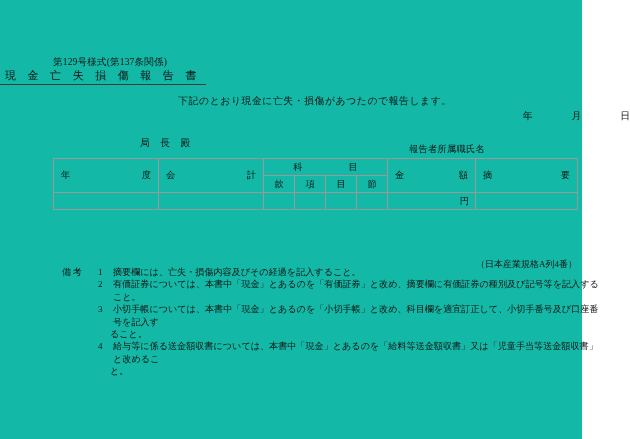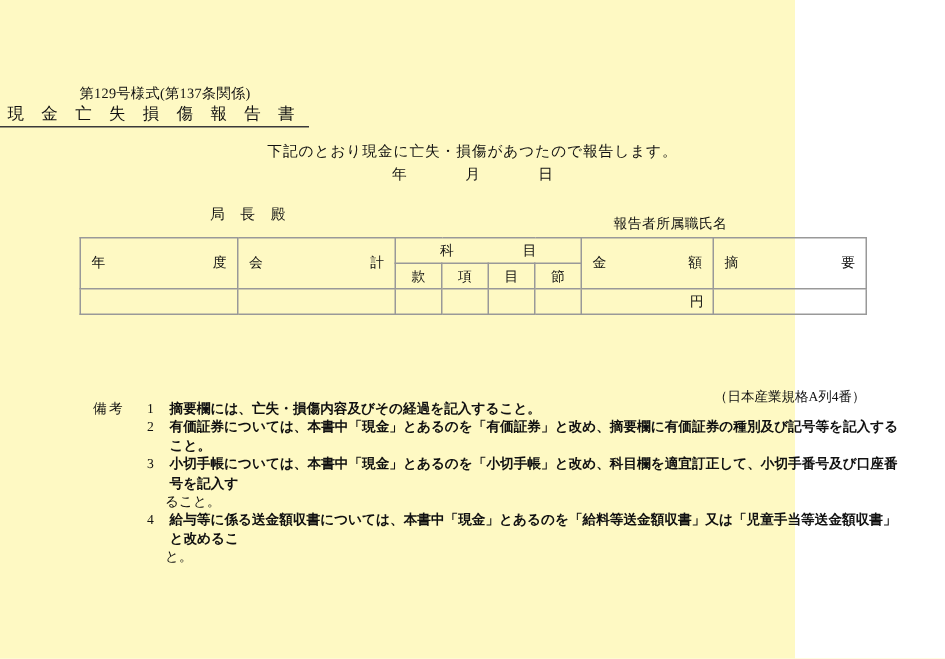--- a/index.html
+++ b/index.html
@@ -10,23 +10,23 @@
   body {
     width: 630px;
     height: 439px;
     background: #ffffff;
     font-family: "Liberation Serif", "DejaVu Serif", serif;
     color: #111111;
     overflow: hidden;
   }
   .page {
     position: relative;
-    width: 530px;
+    width: 582px;
     height: 439px;
-    background: #fef9c3;
+    background: #14b8a6;
     box-sizing: border-box;
   }
   .form-no {
     position: absolute;
     left: 53px;
     top: 56px;
     font-size: 9.5px;
     letter-spacing: 0.2px;
     white-space: nowrap;
   }
@@ -50,21 +50,21 @@
     width: 630px;
     text-align: center;
     font-size: 9.8px;
     letter-spacing: 0.6px;
   }
   .date-line {
     position: absolute;
     left: 0;
     top: 110px;
     width: 630px;
-    text-align: center;
+    text-align: right;
     font-size: 9.8px;
   }
   .date-line span {
     display: inline-block;
   }
   .date-gap-a { width: 34px; }
   .date-gap-b { width: 34px; }
   .addressee {
     position: absolute;
     left: 110px;
@@ -151,21 +151,20 @@
     align-items: flex-start;
     margin-left: 36px;
   }
   .note-num {
     width: 15px;
     flex: 0 0 15px;
     text-align: left;
   }
   .note-body {
     flex: 1 1 auto;
-    font-weight: bold;
   }
   .note-cont {
     margin-left: 48px;
   }
 </style>
 </head>
 <body>
 
 <div class="page">
 

